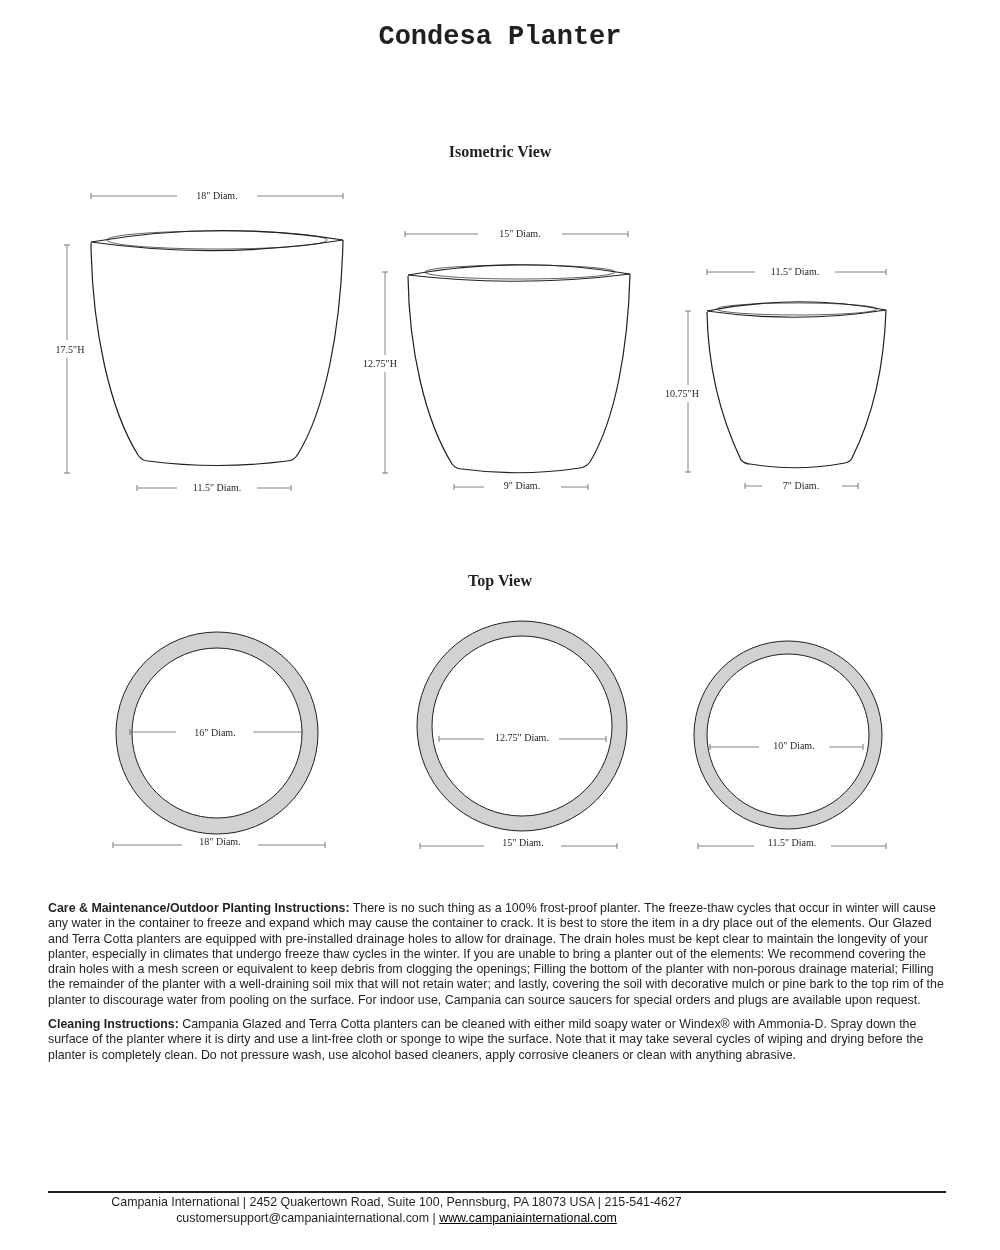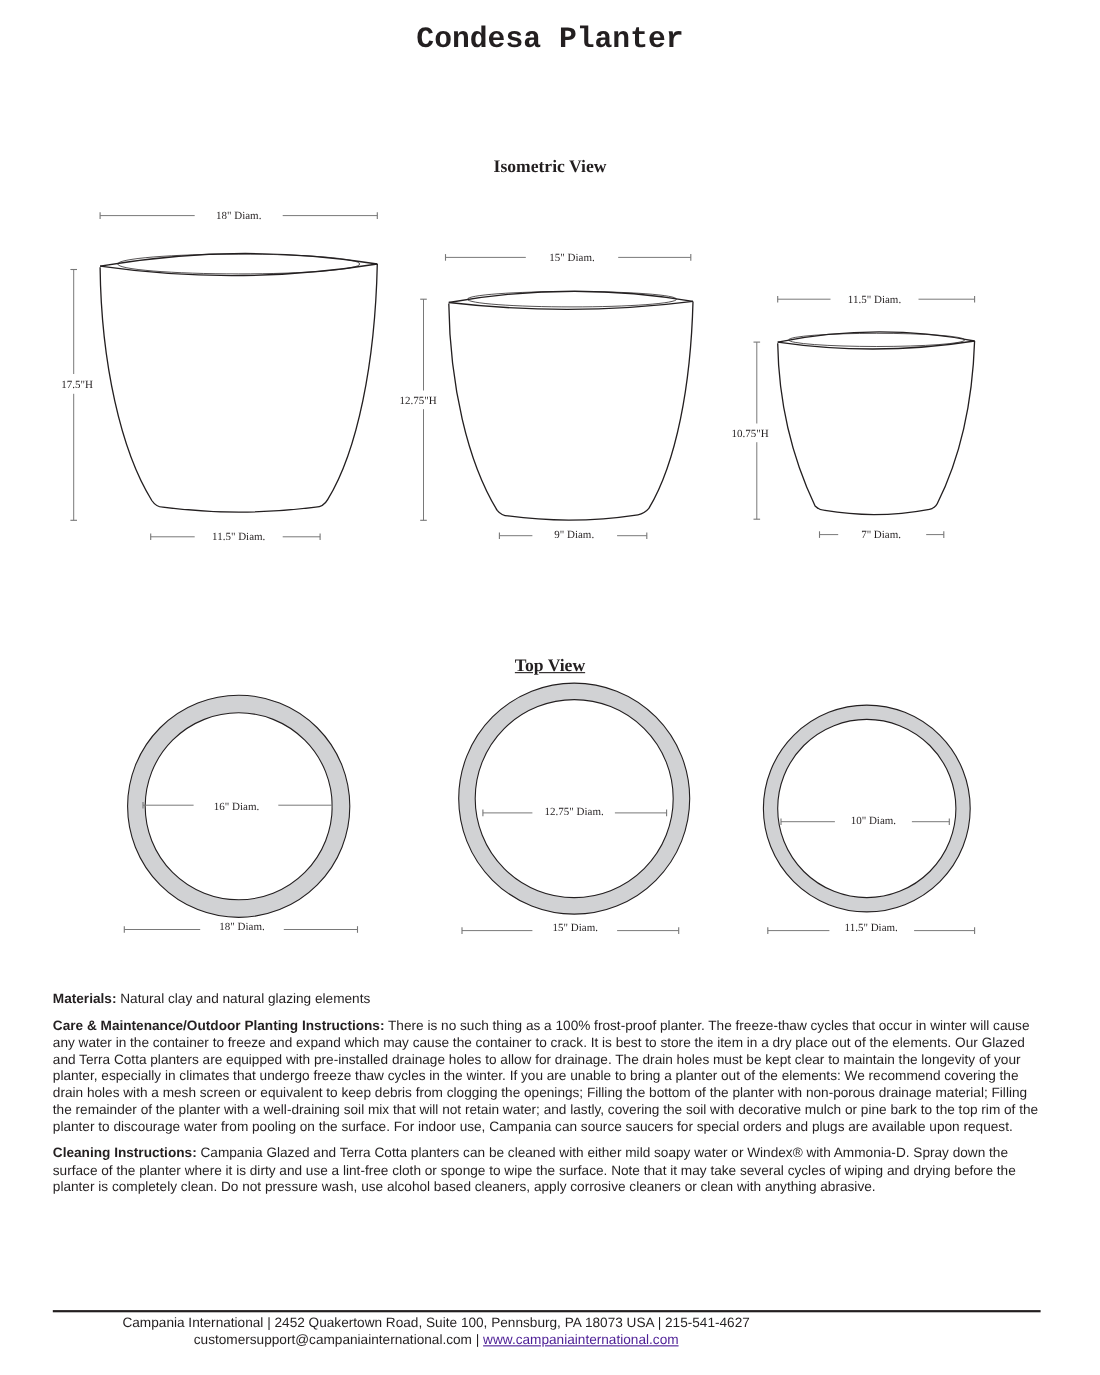--- a/index.html
+++ b/index.html
@@ -6,29 +6,29 @@
   body { width: 1000px; height: 1250px; position: relative; overflow: hidden; font-family: "DejaVu Sans", sans-serif; color: #231f20; }
   .title { position: absolute; left: 0; width: 1000px; top: 22px; text-align: center; font-family: Liberation Mono, monospace; font-weight: bold; font-size: 27px; color: #231f20; }
   .section-title { position: absolute; left: 0; width: 1000px; text-align: center; font-family: "Liberation Serif", serif; font-weight: bold; font-size: 16px; color: #231f20; margin-top: 12px; }
   svg.drawing { position: absolute; left: 0; top: 0; }
   .dim { font-family: "Liberation Serif", serif; font-size: 10px; fill: #231f20; }
   .body-text { position: absolute; left: 48px; width: 905px; font-family: "Liberation Sans", sans-serif; font-size: 12.4px; line-height: 15.3px; color: #231f20; }
   .body-text p { margin: 0 0 9px 0; }
   .body-text b { font-weight: bold; }
   .rule { position: absolute; left: 48px; width: 898px; top: 1191px; height: 0; border-top: 2px solid #231f20; }
   .footer { position: absolute; left: 0; width: 793px; top: 1195px; text-align: center; font-family: "Liberation Sans", sans-serif; font-size: 12.4px; line-height: 15.5px; color: #231f20; }
-  .footer a { color: #4c1d95; text-decoration: underline; }
+  .footer a { color: #000000; text-decoration: underline; }
 </style>
 </head>
 <body>
 
 <div class="title">Condesa Planter</div>
 
 <div class="section-title" style="top:131px;">Isometric View</div>
-<div class="section-title" style="top:585px;text-decoration:underline;">Top View</div>
+<div class="section-title" style="top:560px;">Top View</div>
 
 <svg class="drawing" width="1000" height="880" viewBox="0 0 1000 880">
   <g stroke="#231f20" fill="none">
 
     <g>
       <path d="M91,242 Q217,220 343,240" stroke-width="1.2"></path>
       <path d="M91,242 Q217,260 343,240" stroke-width="1.2"></path>
       <ellipse cx="217" cy="240" rx="110" ry="9" stroke-width="0.7"></ellipse>
       <path d="M91,243 C92,330 110,410 138,455 Q142,461 148,461 Q217,470 287,461 Q294,461 298,454 C325,410 341,330 343,240" stroke-width="1.2"></path>
 
@@ -140,21 +140,20 @@
 
     <text x="522" y="741">12.75" Diam.</text>
     <text x="523" y="846">15" Diam.</text>
 
     <text x="794" y="749">10" Diam.</text>
     <text x="792" y="846">11.5" Diam.</text>
   </g>
 </svg>
 
 <div class="body-text" style="top:901px;">
-  <p><b>Materials:</b><span> Natural clay and natural glazing elements</span></p>
   <p><b>Care &amp; Maintenance/Outdoor Planting Instructions:</b><span> There is no such thing as a 100% frost-proof planter. The freeze-thaw cycles that occur in winter will cause any water in the container to freeze and expand which may cause the container to crack. It is best to store the item in a dry place out of the elements. Our Glazed and Terra Cotta planters are equipped with pre-installed drainage holes to allow for drainage. The drain holes must be kept clear to maintain the longevity of your planter, especially in climates that undergo freeze thaw cycles in the winter. If you are unable to bring a planter out of the elements: We recommend covering the drain holes with a mesh screen or equivalent to keep debris from clogging the openings; Filling the bottom of the planter with non-porous drainage material; Filling the remainder of the planter with a well-draining soil mix that will not retain water; and lastly, covering the soil with decorative mulch or pine bark to the top rim of the planter to discourage water from pooling on the surface. For indoor use, Campania can source saucers for special orders and plugs are available upon request.</span></p>
   <p><b>Cleaning Instructions:</b><span> Campania Glazed and Terra Cotta planters can be cleaned with either mild soapy water or Windex® with Ammonia-D. Spray down the surface of the planter where it is dirty and use a lint-free cloth or sponge to wipe the surface. Note that it may take several cycles of wiping and drying before the planter is completely clean. Do not pressure wash, use alcohol based cleaners, apply corrosive cleaners or clean with anything abrasive.</span></p>
 </div>
 
 <div class="rule"></div>
 
 <div class="footer">
   <div>Campania International | 2452 Quakertown Road, Suite 100, Pennsburg, PA 18073 USA | 215-541-4627</div>
   <div><span>customersupport@campaniainternational.com</span><span> | </span><a>www.campaniainternational.com</a></div>
 </div>

